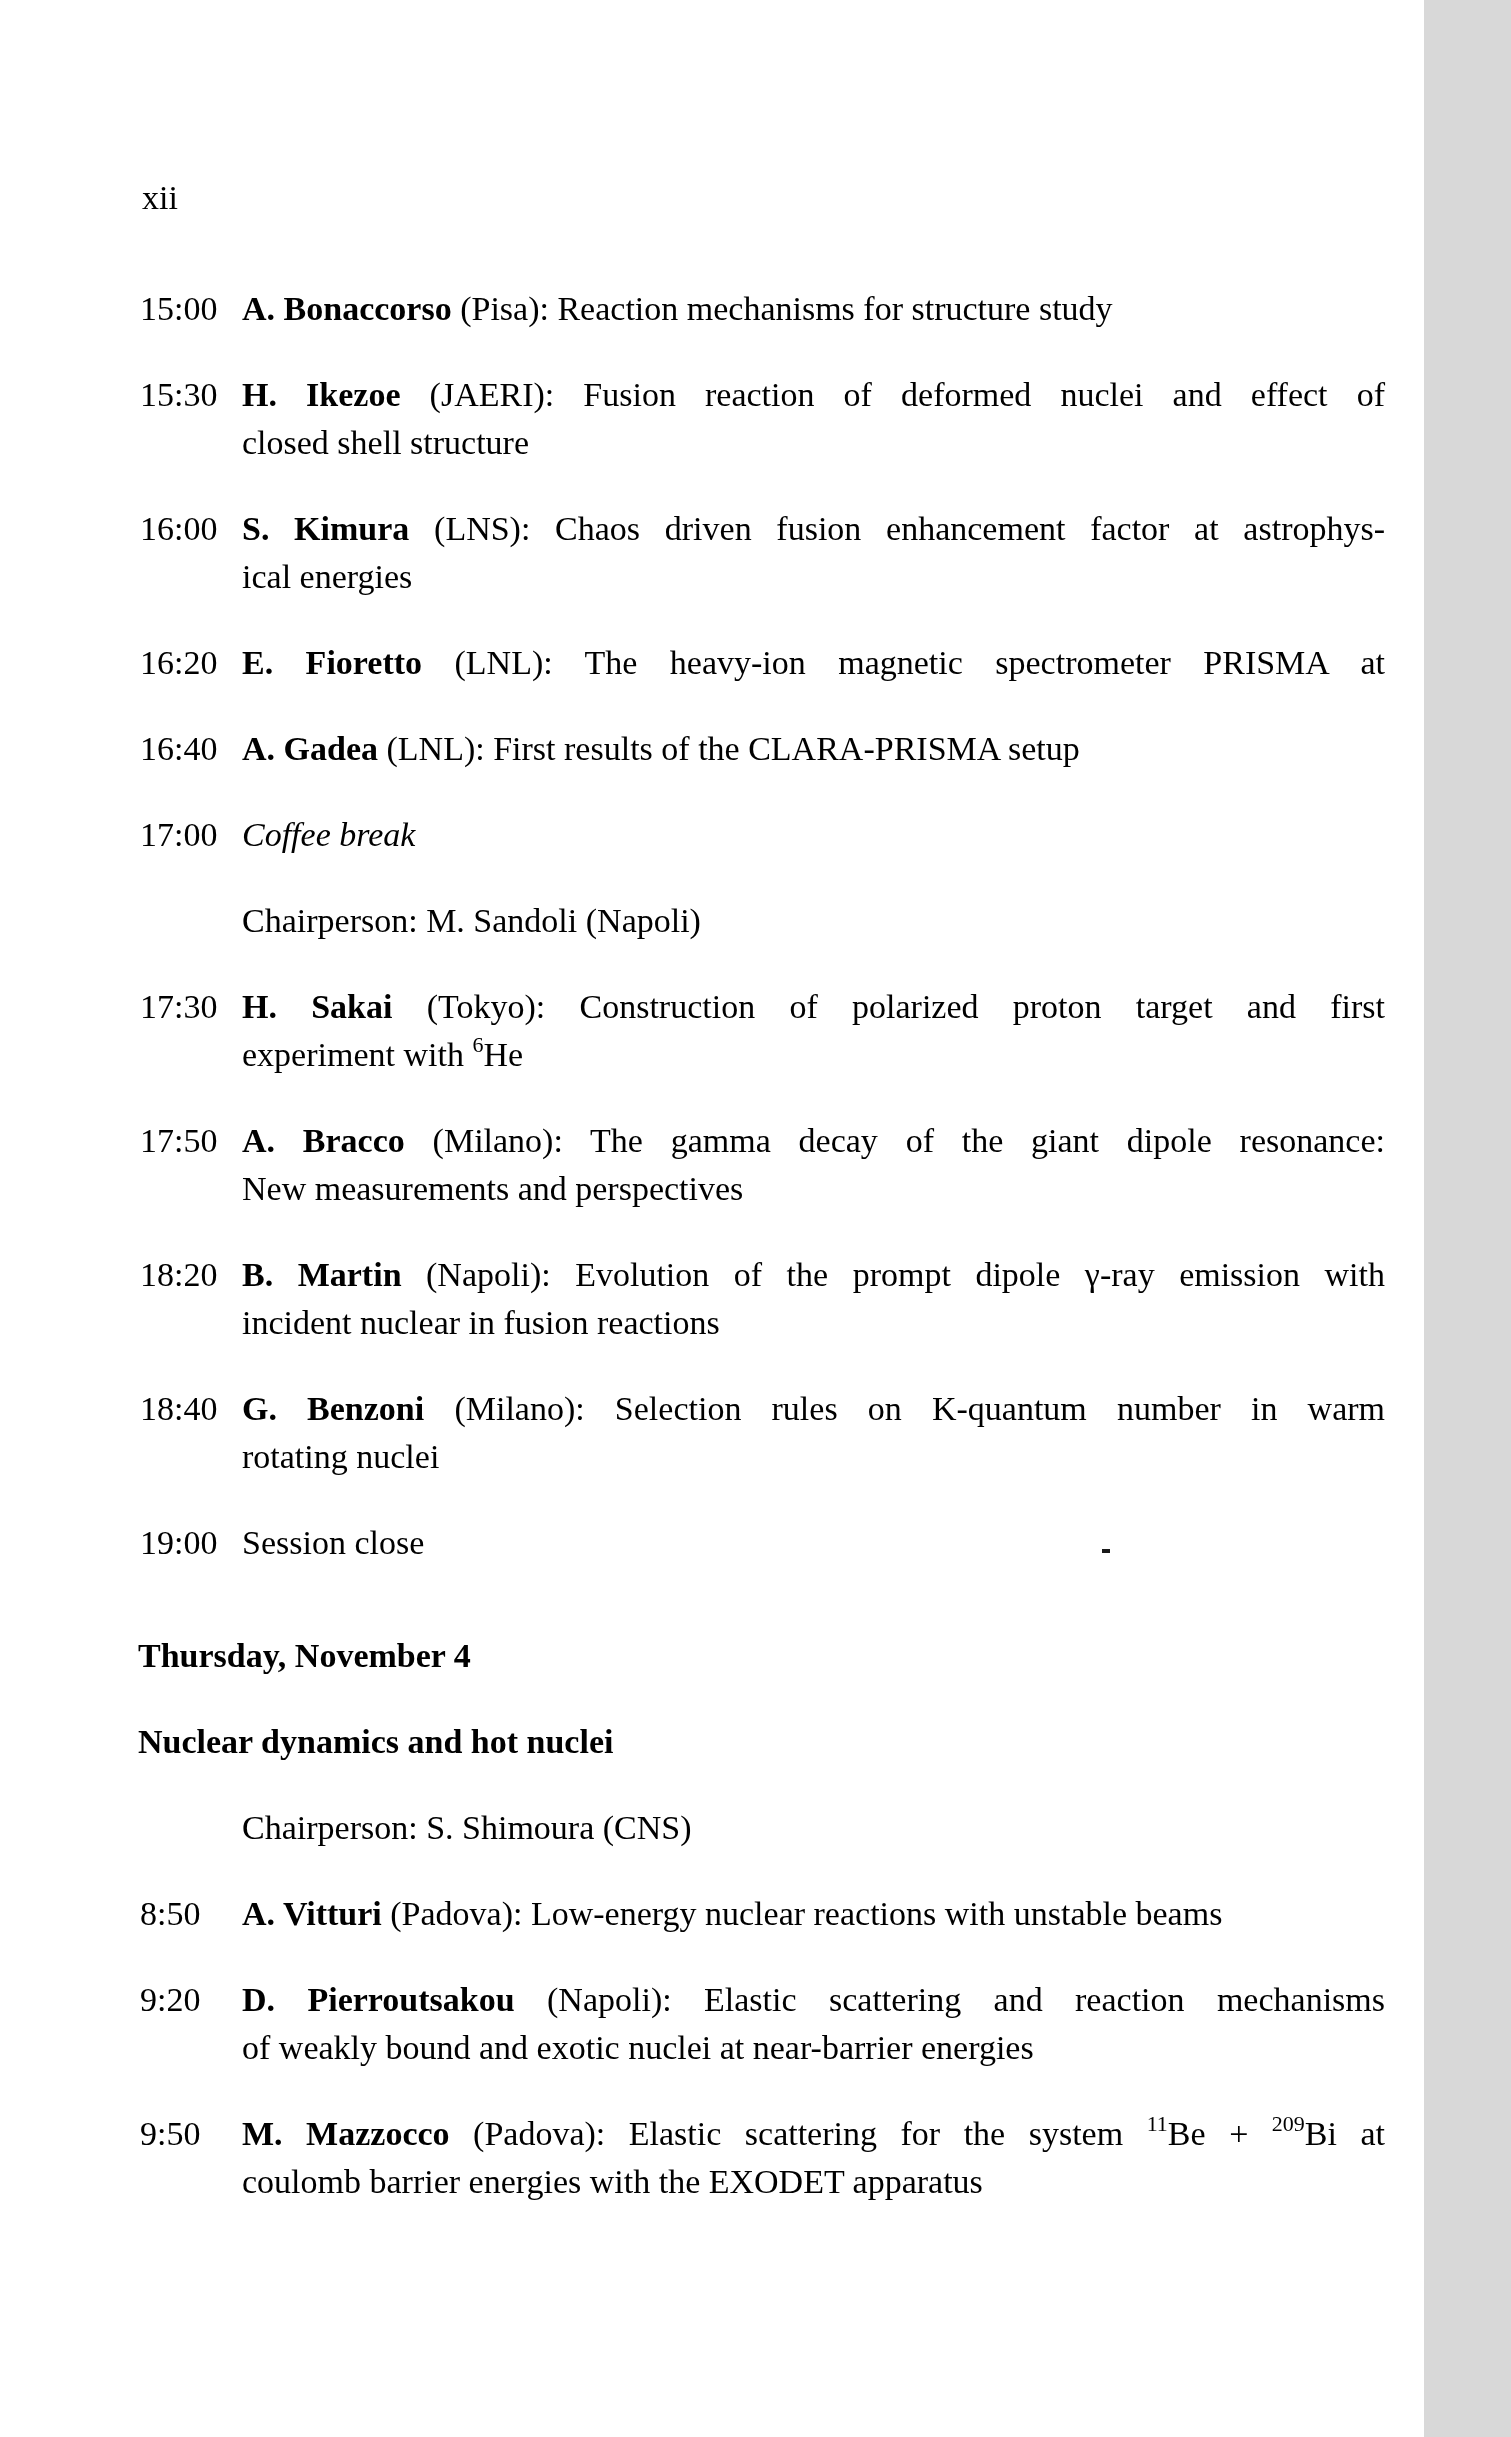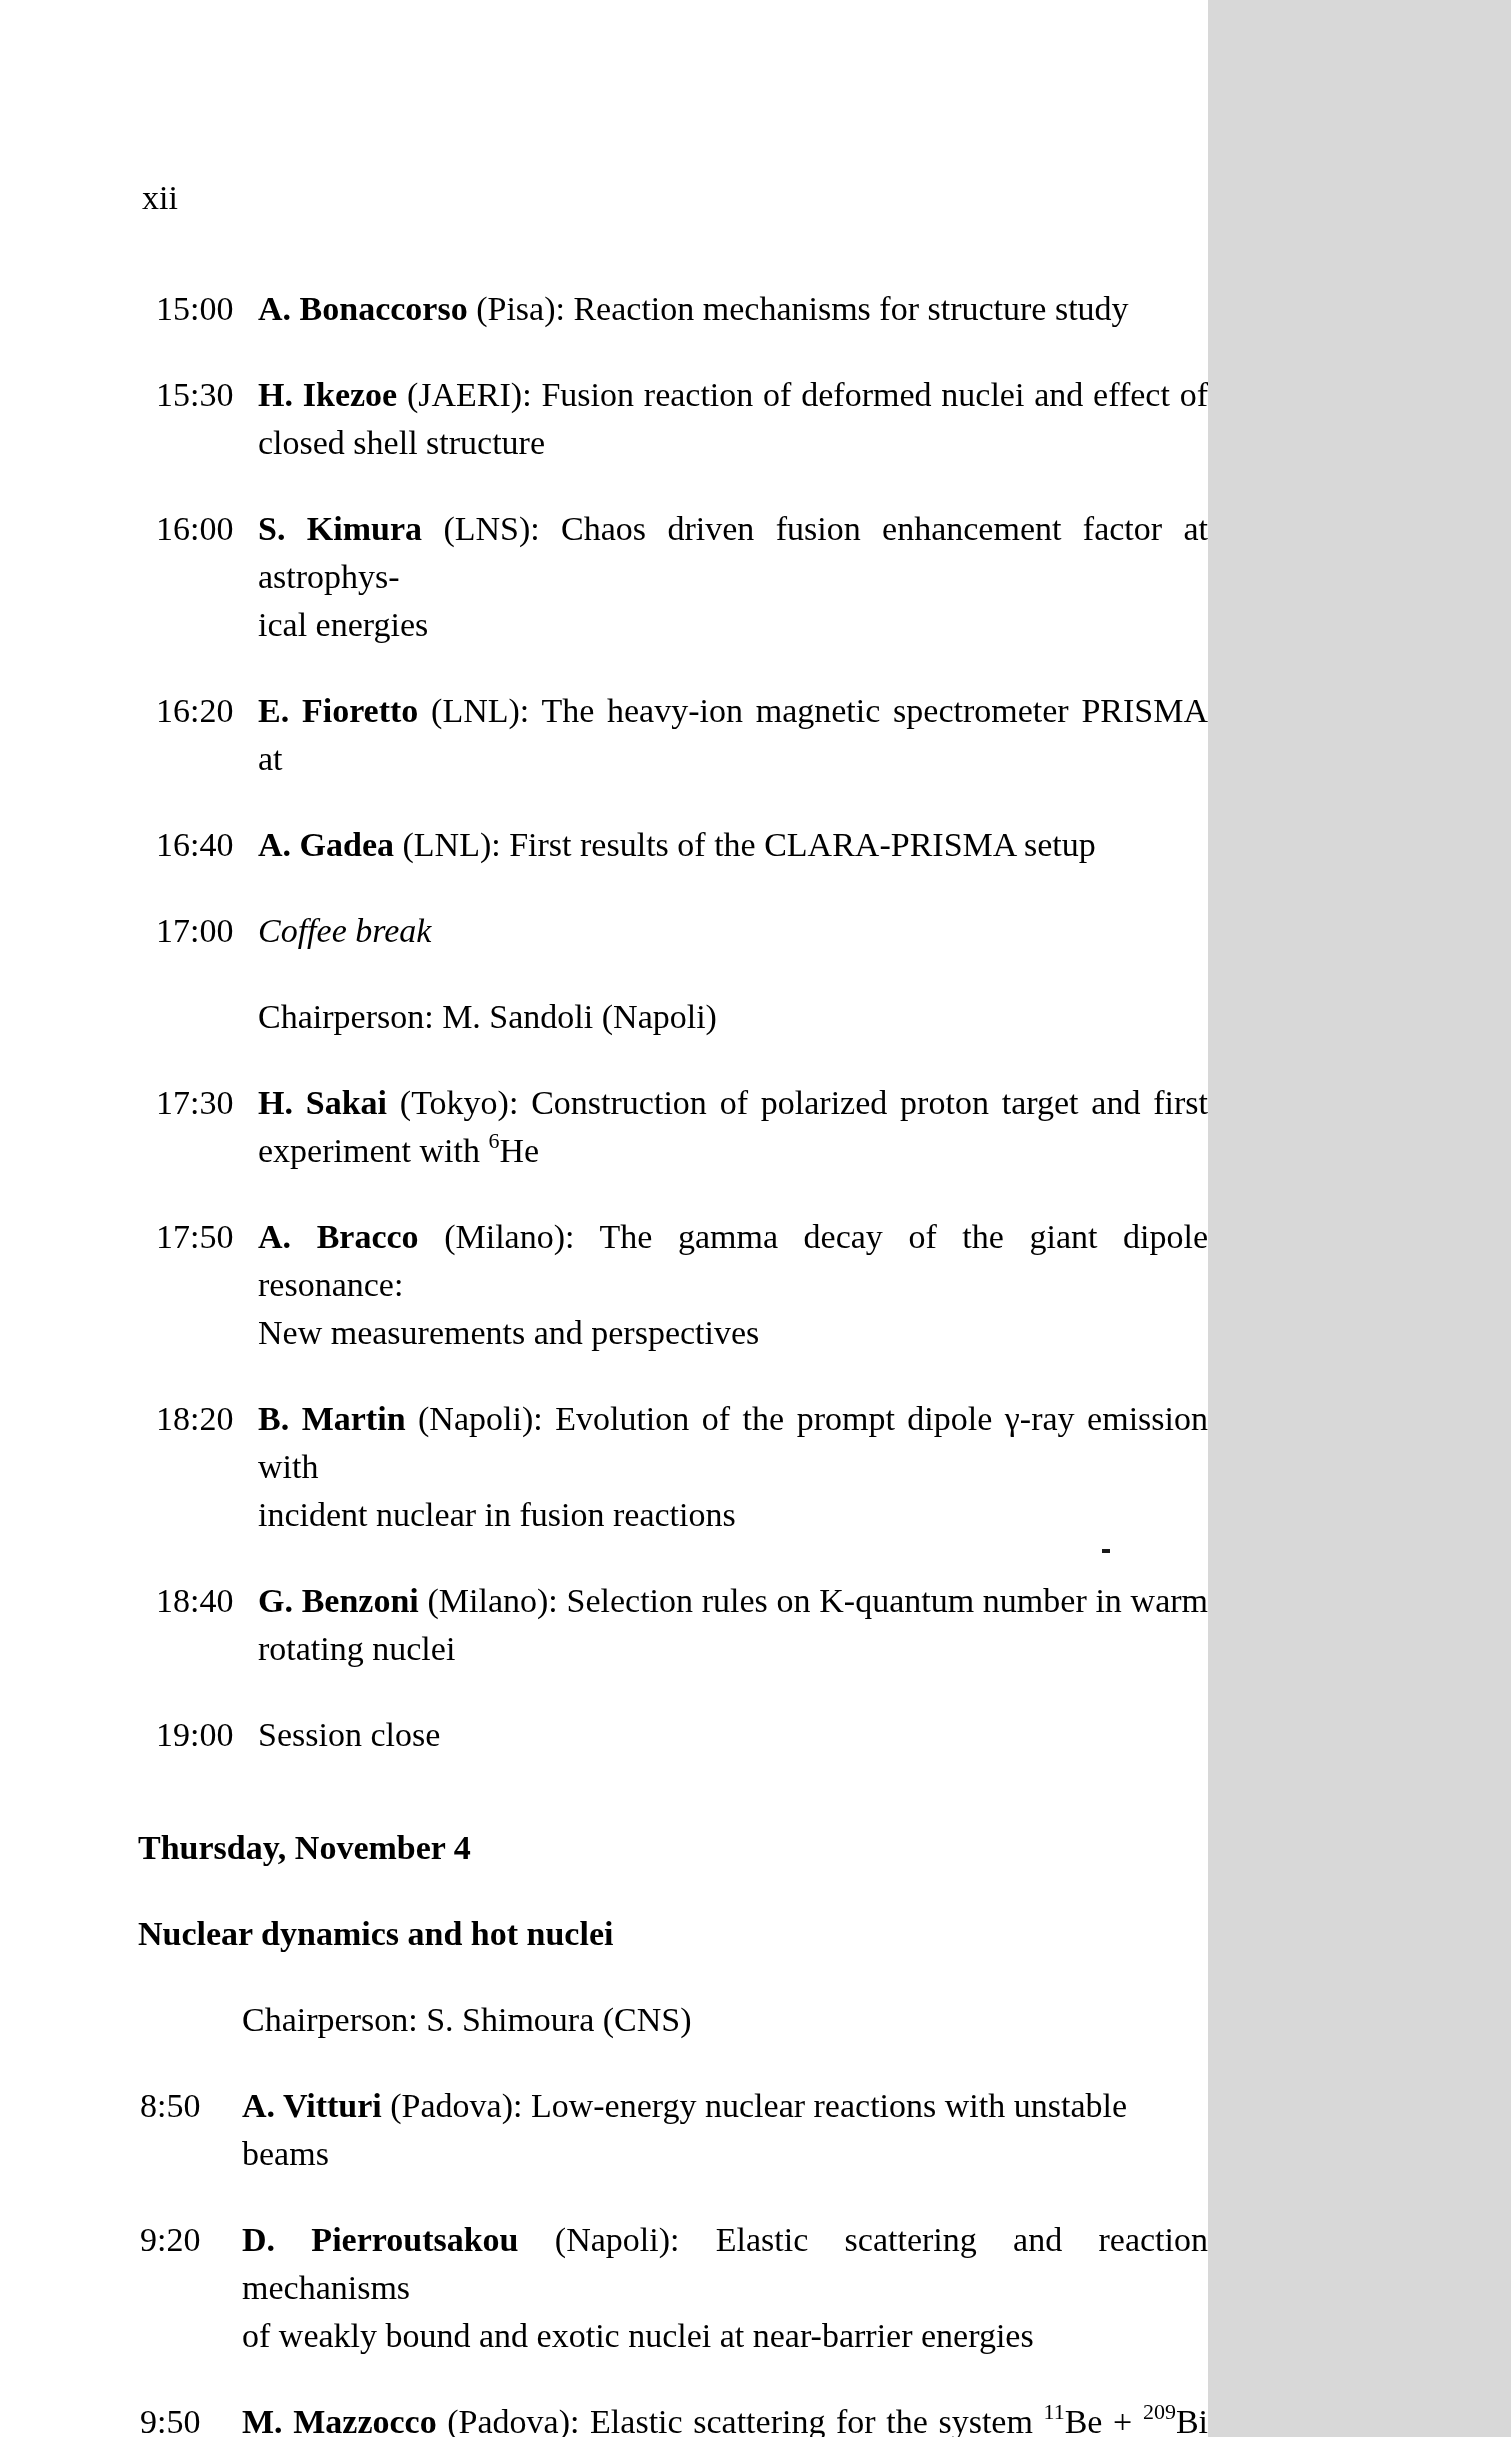--- a/index.html
+++ b/index.html
@@ -1,34 +1,34 @@
 <!DOCTYPE html>
 <html style="font-size:14.5px"><head>
 <meta charset="utf-8">
 <style>
   html, body { margin: 0; padding: 0; background: #d8d8d8; }
   .page {
     position: relative;
-    width: 1208px;
+    width: 1424px;
     height: 2438px;
     background: #ffffff;
     color: #000000;
     font-family: "Liberation Serif", "DejaVu Serif", serif;
     font-size: 34px;
     line-height: 48px;
     overflow: hidden;
   }
   .pagenum {
     padding-top: 174px;
     margin-left: 142px;
   }
   .schedule {
     display: flow-root;
   }
-  #schedule-afternoon { margin-top: 63px; padding-left: 16px; }
+  #schedule-afternoon { margin-top: 63px; }
   .entry {
     display: flex;
     margin-bottom: 38px;
   }
   .time {
     flex: 0 0 102px;
     margin-left: 140px;
   }
   .desc {
     width: 1143px;

